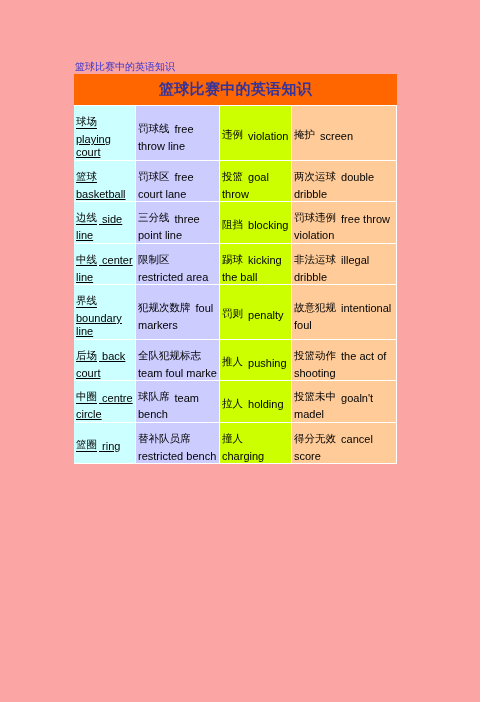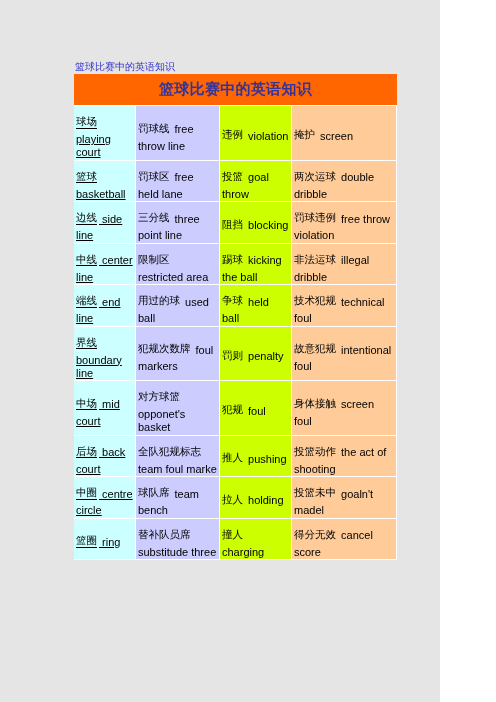--- a/index.html
+++ b/index.html
@@ -12,21 +12,22 @@
     width: 496px;
     height: 702px;
     font-family: "Liberation Sans", sans-serif;
     font-size: 12px;
     overflow: hidden;
   }
   .page {
     position: relative;
     width: 440px;
     height: 702px;
-    background: #e5e5e5;
+    background: #fca5a5;
+    padding-left: 40px;
   }
   .doc-link {
     font-family: "Liberation Serif", serif;
     position: absolute;
     left: 75px;
     top: 60px;
     font-size: 10px;
     line-height: 13px;
     color: #3333cc;
     text-decoration: none;
@@ -96,70 +97,58 @@
           <td colspan="4">篮球比赛中的英语知识</td>
         </tr>
         <tr>
           <td class="c1"><span class="cn">球场</span> <span class="en">playing court</span></td>
           <td class="c2"><span class="cn">罚球线</span> <span class="en">free throw line</span></td>
           <td class="c3"><span class="cn">违例</span> <span class="en">violation</span></td>
           <td class="c4"><span class="cn">掩护</span> <span class="en">screen</span></td>
         </tr>
         <tr>
           <td class="c1"><span class="cn">篮球</span> <span class="en">basketball</span></td>
-          <td class="c2"><span class="cn">罚球区</span> <span class="en">free held lane</span></td>
+          <td class="c2"><span class="cn">罚球区</span> <span class="en">free court lane</span></td>
           <td class="c3"><span class="cn">投篮</span> <span class="en">goal throw</span></td>
           <td class="c4"><span class="cn">两次运球</span> <span class="en">double dribble</span></td>
         </tr>
         <tr>
           <td class="c1"><span class="cn">边线</span> <span class="en">side line</span></td>
           <td class="c2"><span class="cn">三分线</span> <span class="en">three point line</span></td>
           <td class="c3"><span class="cn">阻挡</span> <span class="en">blocking</span></td>
           <td class="c4"><span class="cn">罚球违例</span> <span class="en">free throw violation</span></td>
         </tr>
         <tr>
           <td class="c1"><span class="cn">中线</span> <span class="en">center line</span></td>
           <td class="c2"><span class="cn">限制区</span> <span class="en">restricted area</span></td>
           <td class="c3"><span class="cn">踢球</span> <span class="en">kicking the ball</span></td>
           <td class="c4"><span class="cn">非法运球</span> <span class="en">illegal dribble</span></td>
         </tr>
         <tr>
-          <td class="c1"><span class="cn">端线</span> <span class="en">end line</span></td>
-          <td class="c2"><span class="cn">用过的球</span> <span class="en">used ball</span></td>
-          <td class="c3"><span class="cn">争球</span> <span class="en">held ball</span></td>
-          <td class="c4"><span class="cn">技术犯规</span> <span class="en">technical foul</span></td>
-        </tr>
-        <tr>
           <td class="c1"><span class="cn">界线</span> <span class="en">boundary line</span></td>
           <td class="c2"><span class="cn">犯规次数牌</span> <span class="en">foul markers</span></td>
           <td class="c3"><span class="cn">罚则</span> <span class="en">penalty</span></td>
           <td class="c4"><span class="cn">故意犯规</span> <span class="en">intentional foul</span></td>
-        </tr>
-        <tr>
-          <td class="c1"><span class="cn">中场</span> <span class="en">mid court</span></td>
-          <td class="c2"><span class="cn">对方球篮</span> <span class="en">opponet's basket</span></td>
-          <td class="c3"><span class="cn">犯规</span> <span class="en">foul</span></td>
-          <td class="c4"><span class="cn">身体接触</span> <span class="en">screen foul</span></td>
         </tr>
         <tr>
           <td class="c1"><span class="cn">后场</span> <span class="en">back court</span></td>
           <td class="c2 clip">
             <span class="cn">全队犯规标志</span> 
             <span class="en">team foul marke</span>
           </td>
           <td class="c3"><span class="cn">推人</span> <span class="en">pushing</span></td>
           <td class="c4"><span class="cn">投篮动作</span> <span class="en">the act of shooting</span></td>
         </tr>
         <tr>
           <td class="c1"><span class="cn">中圈</span> <span class="en">centre circle</span></td>
           <td class="c2"><span class="cn">球队席</span> <span class="en">team bench</span></td>
           <td class="c3"><span class="cn">拉人</span> <span class="en">holding</span></td>
           <td class="c4"><span class="cn">投篮未中</span> <span class="en">goaln't madel</span></td>
         </tr>
         <tr>
           <td class="c1"><span class="cn">篮圈</span> <span class="en">ring</span></td>
-          <td class="c2"><span class="cn">替补队员席</span> <span class="en">substitude three</span></td>
+          <td class="c2"><span class="cn">替补队员席</span> <span class="en">restricted bench</span></td>
           <td class="c3"><span class="cn">撞人</span> <span class="en">charging</span></td>
           <td class="c4"><span class="cn">得分无效</span> <span class="en">cancel score</span></td>
         </tr>
       </tbody>
   </table>
 </div>
 
 </body></html>

